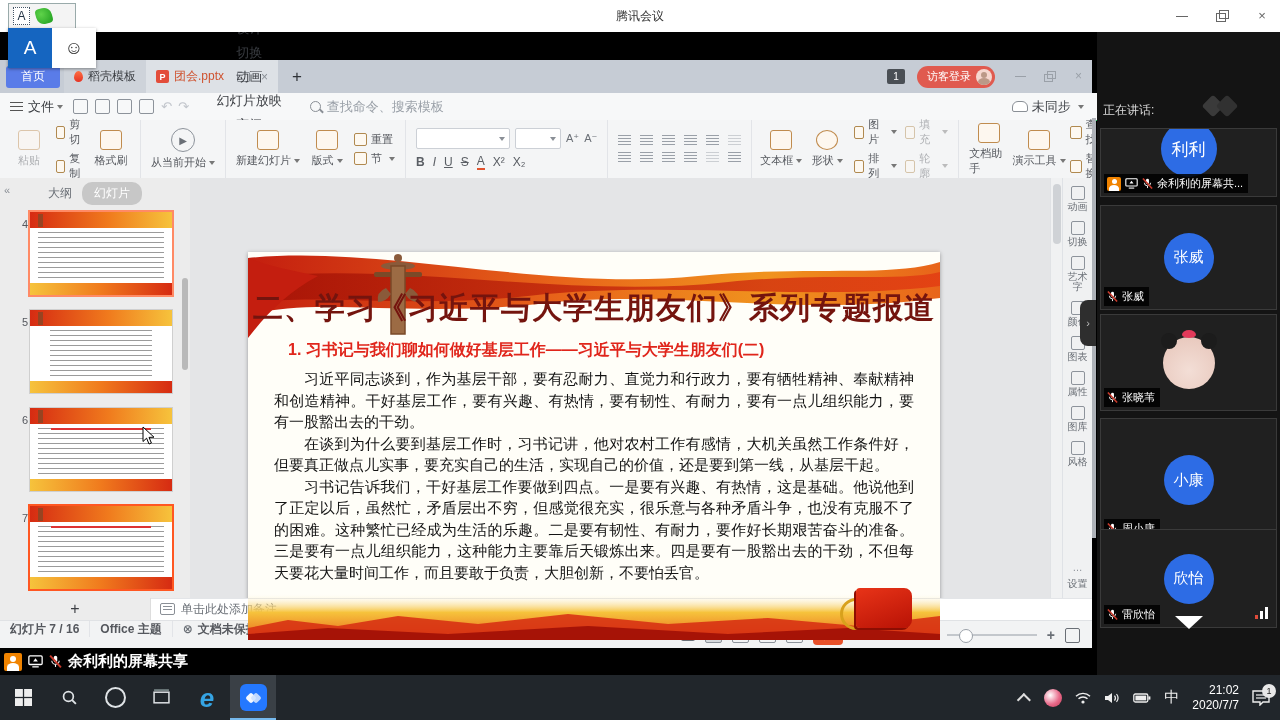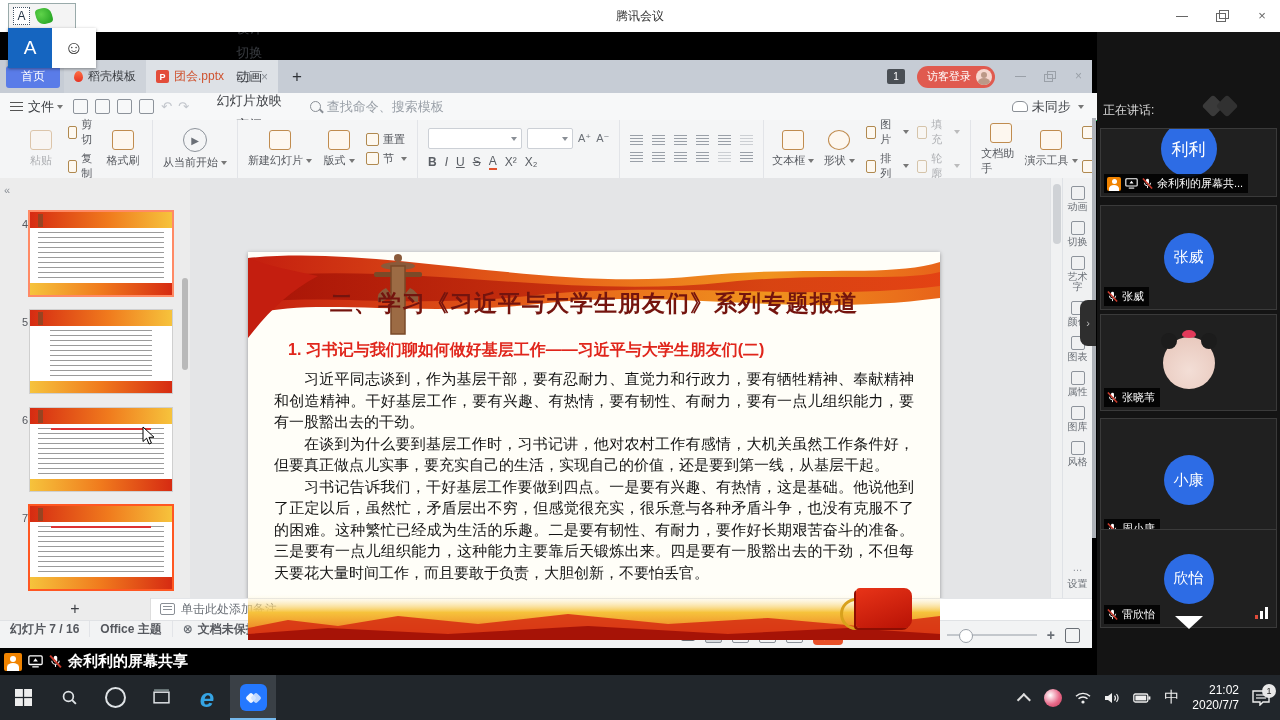--- a/index.html
+++ b/index.html
@@ -67,21 +67,21 @@
   #menu-right{margin-left:auto;display:flex;align-items:flex-start;gap:14px;padding-right:8px;color:#44474c;}
   .cloud-ic{width:14px;height:9px;background:#fff;border:1px solid #8a8f96;border-radius:6px 6px 2px 2px;}
   .share-ic,.cmt-ic{width:12px;height:10px;border:1px solid #6a6f76;border-radius:2px;}
   .caret{display:inline-block;width:0;height:0;border-left:3.5px solid transparent;border-right:3.5px solid transparent;border-top:4px solid #777;vertical-align:middle;margin-left:3px;}
 
   
   #ribbon{position:absolute;left:0;top:60px;width:1092px;height:58px;background:#f4f5f6;border-bottom:1px solid #dfe2e6;display:flex;align-items:stretch;font-size:11px;color:#55585e;}
   .rgroup{display:flex;align-items:center;gap:8px;padding:0 10px;border-right:1px solid #e2e4e8;}
   .big-btn{display:flex;flex-direction:column;align-items:center;gap:3px;min-width:38px;}
   .big-btn .bic{width:20px;height:18px;border:1.5px solid #c08c4f;border-radius:3px;background:#fdf7ef;}
-  .big-btn.dis{opacity:.45;margin-left:12px;}
+  .big-btn.dis{opacity:.45;}
   .colbt{display:flex;flex-direction:column;gap:4px;}
   .sm-btn{display:flex;align-items:center;gap:4px;}
   .sic{width:11px;height:11px;border:1px solid #b0894f;border-radius:2px;background:#fdf8f0;display:inline-block;}
   .play-ic{width:22px;height:22px;border:1.5px solid #8d939b;border-radius:50%;display:flex;align-items:center;justify-content:center;color:#6a6f76;font-size:10px;}
   .font-combo{width:92px;height:19px;border:1px solid #ccd0d6;background:#fff;border-radius:2px;position:relative;}
   .font-combo.sz{width:44px;}
   .font-combo:after{content:"";position:absolute;right:4px;top:8px;border-left:3px solid transparent;border-right:3px solid transparent;border-top:4px solid #8a8f96;}
   .fmt-row{display:flex;align-items:center;gap:8px;font-size:12px;color:#5a5e64;}
   .fmt-row .b{font-weight:bold;}
   .fmt-row .i{font-style:italic;}
@@ -105,21 +105,21 @@
   .th-lines{position:absolute;left:8px;right:8px;top:20px;height:46px;background:repeating-linear-gradient(#9b9b9b 0 1px,transparent 1px 5px);}
   .th-lines.red:before{content:"";position:absolute;left:10%;right:10%;top:0;height:2px;background:#d33;}
   #lp-scroll{position:absolute;right:2px;top:100px;width:6px;height:92px;background:#b9b9b9;border-radius:3px;}
   #cursor{position:absolute;left:142px;top:248px;z-index:20;}
 
   
   #canvas{position:absolute;left:190px;top:118px;width:860px;height:420px;background:#e4e5e7;}
   #vscroll{position:absolute;left:1050px;top:118px;width:12px;height:420px;background:#f0f1f2;border-left:1px solid #e0e2e5;}
   #vscroll .vth{position:absolute;left:2px;top:6px;width:8px;height:60px;background:#cfd2d6;border-radius:4px;}
   #slide{position:absolute;left:58px;top:74px;width:692px;height:388px;background:#fffef8;box-shadow:0 1px 4px rgba(0,0,0,.35);overflow:hidden;}
-  #slide-title{position:absolute;left:0;right:0;top:36px;text-align:center;font-size:23px;font-weight:bold;color:#74140e;z-index:3;letter-spacing:1px;}
+  #slide-title{position:absolute;left:0;right:0;top:36px;text-align:center;font-size:30px;font-weight:bold;color:#74140e;z-index:3;letter-spacing:1px;}
   #slide-sub{position:absolute;left:40px;top:88px;font-size:16px;font-weight:bold;color:#e0251b;z-index:3;}
   #slide-body{position:absolute;left:26px;right:26px;top:116px;z-index:3;font-size:15px;line-height:21.5px;color:#141414;text-align:justify;}
   #slide-body p{margin:0;text-indent:2em;}
   #top-art,#bot-art{position:absolute;left:0;z-index:1;}
   #top-art{top:0;}
   #bot-art{bottom:0;}
   #emblem{position:absolute;right:28px;bottom:8px;width:72px;height:48px;z-index:2;}
   #emblem .book{position:absolute;right:0;top:4px;width:56px;height:40px;background:linear-gradient(160deg,#e83418,#b81205);border-radius:4px 8px 8px 4px;box-shadow:-2px 2px 0 #8d0d02;}
   #emblem .ring{position:absolute;left:0;top:14px;width:26px;height:26px;border:3px solid #d8a11c;border-radius:50%;}
 
@@ -477,20 +477,24 @@
         <div class="sm-btn">
             <span class="sic"></span>
             <span>替换</span>
           </div>
       </div>
     </div>
   </div>
 
   <div id="leftpanel">
     <div id="collapse-left">«</div>
+    <div id="panel-tabs">
+      <span>大纲</span>
+      <span id="tab-slides-pill">幻灯片</span>
+    </div>
     <span class="th-num" style="top:40px">4</span>
     <div class="thumb hov" style="top:34px">
       <div class="th-top"></div>
       <div class="th-lines"></div>
       <div class="th-bot"></div>
     </div>
     <span class="th-num" style="top:138px">5</span>
     <div class="thumb" style="top:132px">
       <div class="th-top"></div>
       <div class="th-lines" style="left:20px;right:20px"></div>

